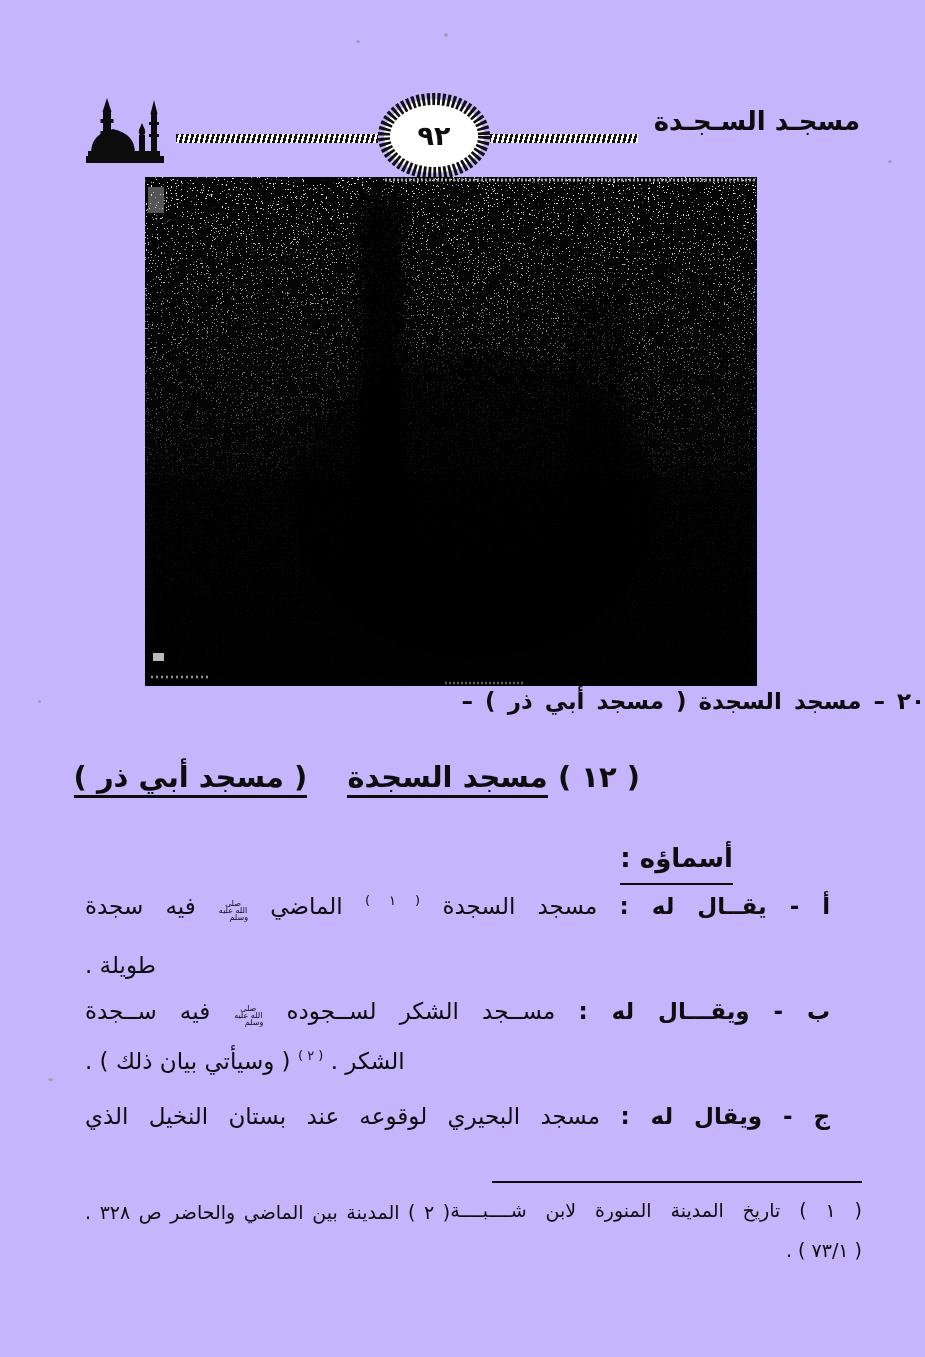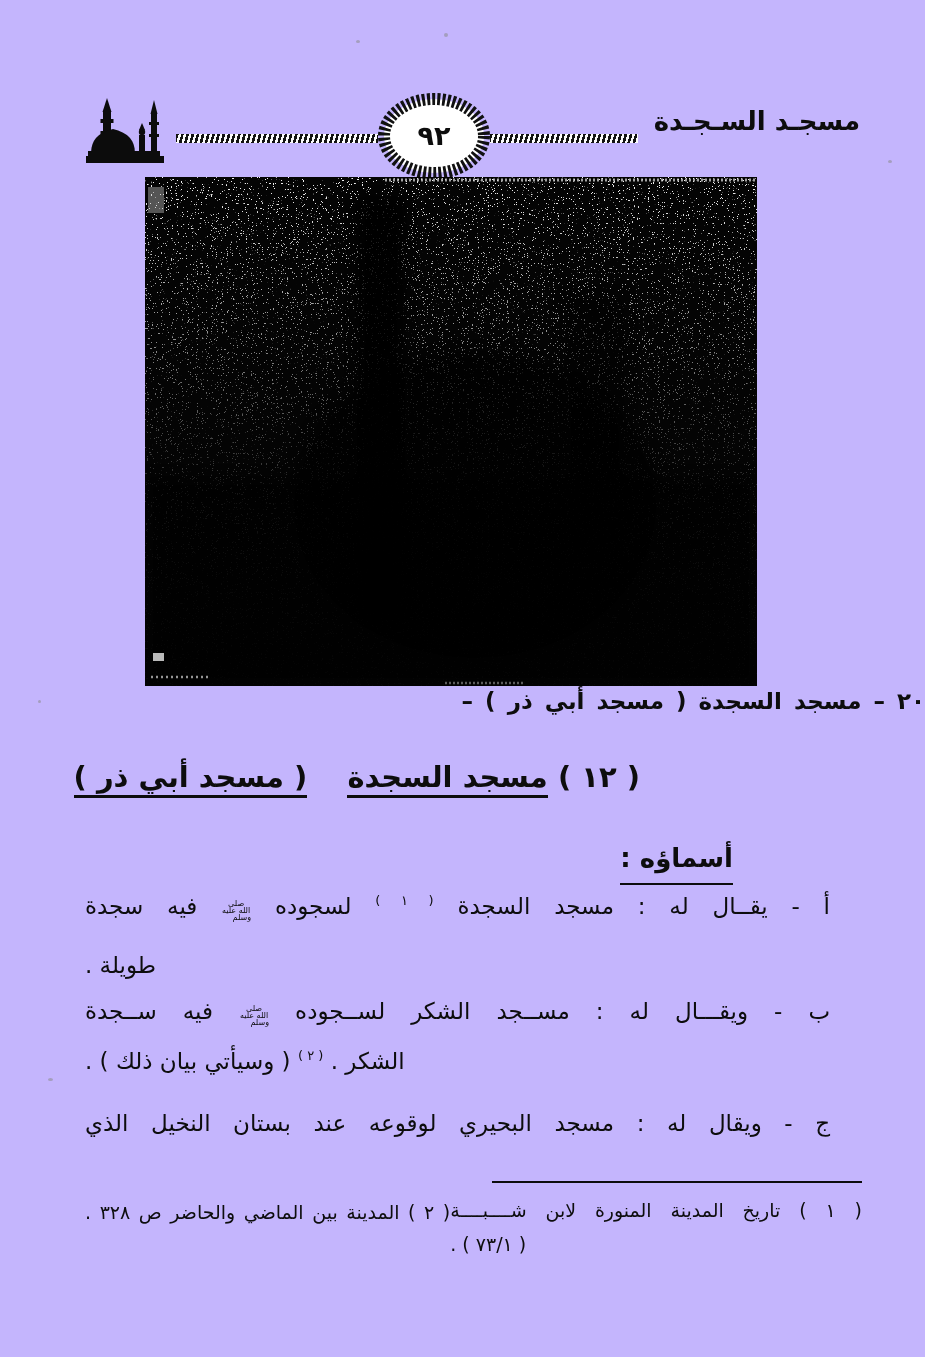--- a/index.html
+++ b/index.html
@@ -63,37 +63,37 @@
     padding-right: 30px;
   }
   .p-cont {
     position: absolute; left: 85px;
     font-size: 23px; line-height: 1.5; white-space: nowrap;
   }
   .pa1 { top: 889px; }
   .pa2 { top: 948px; }
   .pb1 { top: 994px; }
   .pb2 { top: 1044px; }
-  .pc1 { top: 1099px; margin-top: 7px; }
-  .lead { font-weight: normal; }
+  .pc1 { top: 1099px; }
+  .lead { font-weight: bold; }
   .ref { font-size: 13px; vertical-align: 9px; font-weight: normal; }
   .saw {
     display: inline-block; width: 30px; font-size: 8px; line-height: 7px;
     text-align: center; vertical-align: -6px; font-weight: normal;
   }
   
   .fnrule { position: absolute; top: 1181px; right: 63px; width: 370px; border-top: 2.5px solid #0d0d0d; }
   .footnotes {
     position: absolute; top: 1196px; left: 85px; right: 63px;
     display: flex; font-size: 19px; line-height: 1.55;
   }
   .fn-col1 { width: 53%; }
   .fn-col2 { width: 47%; padding-top: 2px; }
   .fn-just { text-align: justify; text-align-last: justify; }
-  .fn1-l2 { text-align: left; margin-top: 5px; }
+  .fn1-l2 { text-align: right; margin-top: 11px; }
   
   .speck { position: absolute; background: #8a8a8a; border-radius: 50%; opacity: .55; }
 </style>
 </head>
 <body>
 
 <div class="page">
 
   <span class="hdr-icon">
     <svg viewBox="0 0 80 72" width="80" height="74" aria-hidden="true">
@@ -174,21 +174,21 @@
     <span class="tb-seg tb-underline tb-main">مسجد السجدة</span>
     <span class="tb-seg tb-underline">( مسجد أبي ذر )</span>
   </div>
 
   <div class="section-heading">أسماؤه :</div>
 
   <div class="pline pa1">
     <span class="lead">أ - يقــال له :</span>
     <span>مسجد السجدة</span>
     <span class="ref">( ١ )</span>
-    <span>لسجوده</span>
+    <span>الماضي</span>
     <span class="saw">صلى الله عليه وسلم</span>
     <span>فيه سجدة</span>
   </div>
   <div class="p-cont pa2">طويلة .</div>
 
   <div class="pline pb1">
     <span class="lead">ب - ويقـــال له :</span>
     <span>مســجد الشكر لســجوده</span>
     <span class="saw">صلى الله عليه وسلم</span>
     <span>فيه ســجدة</span>

